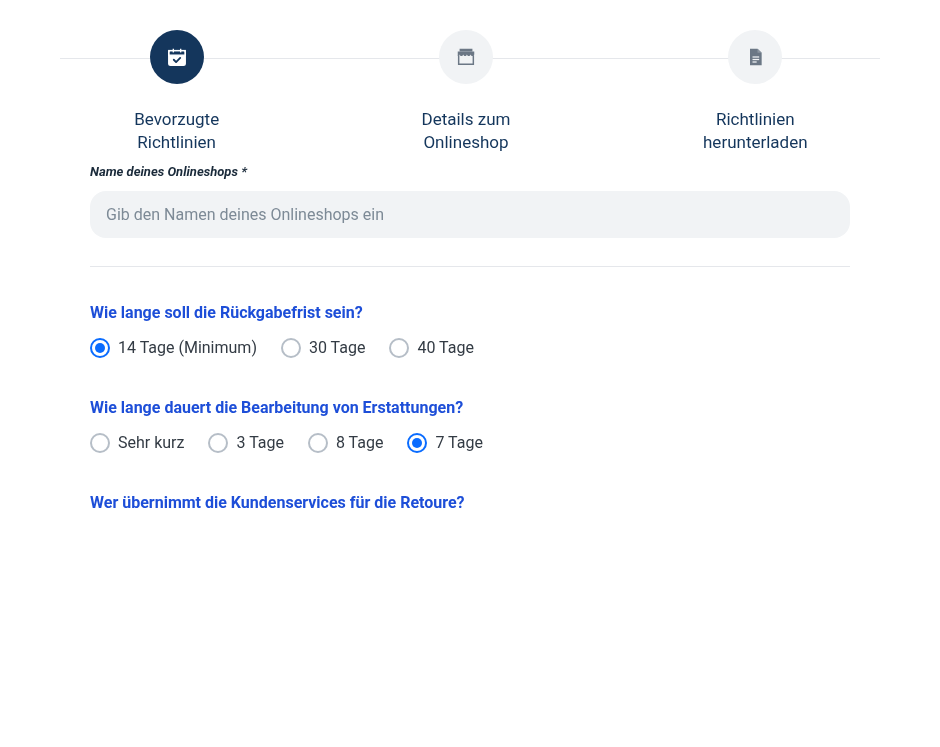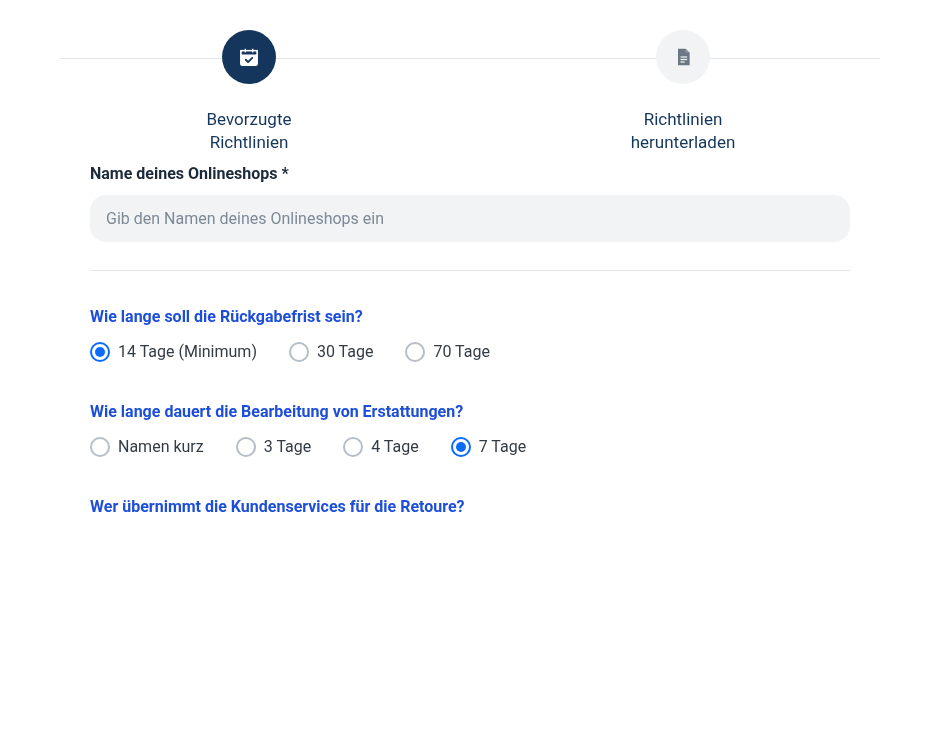--- a/index.html
+++ b/index.html
@@ -62,23 +62,24 @@
   .page-title {
     text-align: center;
     color: #14365c;
     font-size: 29px;
     font-weight: 700;
     margin: 48px 0 40px 0;
   }
   .field-label {
     font-weight: 700;
     color: #1a2a3a;
-    font-size: 16px;
+    font-size: 13px;
     margin-bottom: 12px;
     display: block;
+    font-style: italic;
   }
   .text-input {
     width: 100%;
     border: none;
     background: #f1f3f5;
     border-radius: 16px;
     padding: 14px 16px;
     font-size: 16px;
     color: #555;
     margin-bottom: 24px;
@@ -94,21 +95,21 @@
 
   .question-label {
     font-weight: 700;
     color: #1d4ed8;
     font-size: 16px;
     margin-bottom: 16px;
   }
   .radio-row {
     display: flex;
     flex-wrap: wrap;
-    gap: 32px;
+    gap: 24px;
     margin-bottom: 40px;
   }
   .radio-option {
     display: flex;
     align-items: center;
     gap: 8px;
     cursor: pointer;
   }
   .radio-circle {
     width: 20px;
@@ -147,20 +148,32 @@
         <line x1="8" y1="3" x2="8" y2="7" stroke="#fff" stroke-width="1.5"></line>
         <line x1="16" y1="3" x2="16" y2="7" stroke="#fff" stroke-width="1.5"></line>
         <polyline points="8.5,15 11,17.5 15.5,13" stroke="#14365c" stroke-width="2" fill="none" stroke-linecap="round" stroke-linejoin="round"></polyline>
       </svg>
     </div>
     <div class="step-label">
       <span>Bevorzugte</span><br><span>Richtlinien</span>
     </div>
   </div>
 
+  <div class="step">
+    <div class="step-circle">
+      <svg width="22" height="22" viewBox="0 0 24 24" fill="none">
+        <path d="M4 10 L4 20 L20 20 L20 10" stroke="#6b7785" stroke-width="1.6" fill="none"></path>
+        <path d="M3 6 L21 6 L21 9 C21 10 20 11 19 11 C18 11 17 10 17 9 C17 10 16 11 15 11 C14 11 13 10 13 9 C13 10 12 11 11 11 C10 11 9 10 9 9 C9 10 8 11 7 11 C6 11 5 10 5 9 C5 10 4 11 3 11 Z" fill="#6b7785"></path>
+        <rect x="5" y="3" width="14" height="3" fill="#6b7785"></rect>
+      </svg>
+    </div>
+    <div class="step-label">
+      <span>Details zum</span><br><span>Onlineshop</span>
+    </div>
+  </div>
 
   <div class="step">
     <div class="step-circle">
       <svg width="20" height="22" viewBox="0 0 24 24" fill="none">
         <path d="M6 2 L15 2 L20 7 L20 22 L6 22 Z" fill="#6b7785"></path>
         <path d="M15 2 L15 7 L20 7" fill="#8b95a1"></path>
         <line x1="9" y1="12" x2="17" y2="12" stroke="#f1f3f5" stroke-width="1.5"></line>
         <line x1="9" y1="15" x2="17" y2="15" stroke="#f1f3f5" stroke-width="1.5"></line>
         <line x1="9" y1="18" x2="14" y2="18" stroke="#f1f3f5" stroke-width="1.5"></line>
       </svg>
@@ -186,37 +199,37 @@
     <div class="radio-option selected">
       <span class="radio-circle"></span>
       <span class="radio-text">14 Tage (Minimum)</span>
     </div>
     <div class="radio-option">
       <span class="radio-circle"></span>
       <span class="radio-text">30 Tage</span>
     </div>
     <div class="radio-option">
       <span class="radio-circle"></span>
-      <span class="radio-text">70 Tage</span>
+      <span class="radio-text">40 Tage</span>
     </div>
   </div>
 
   <div class="question-label">Wie lange dauert die Bearbeitung von Erstattungen?</div>
   <div class="radio-row">
     <div class="radio-option">
       <span class="radio-circle"></span>
-      <span class="radio-text">Namen kurz</span>
+      <span class="radio-text">Sehr kurz</span>
     </div>
     <div class="radio-option">
       <span class="radio-circle"></span>
       <span class="radio-text">3 Tage</span>
     </div>
     <div class="radio-option">
       <span class="radio-circle"></span>
-      <span class="radio-text">4 Tage</span>
+      <span class="radio-text">8 Tage</span>
     </div>
     <div class="radio-option selected">
       <span class="radio-circle"></span>
       <span class="radio-text">7 Tage</span>
     </div>
   </div>
 
   <div class="question-label">Wer übernimmt die Kundenservices für die Retoure?</div>
 
 </div>

